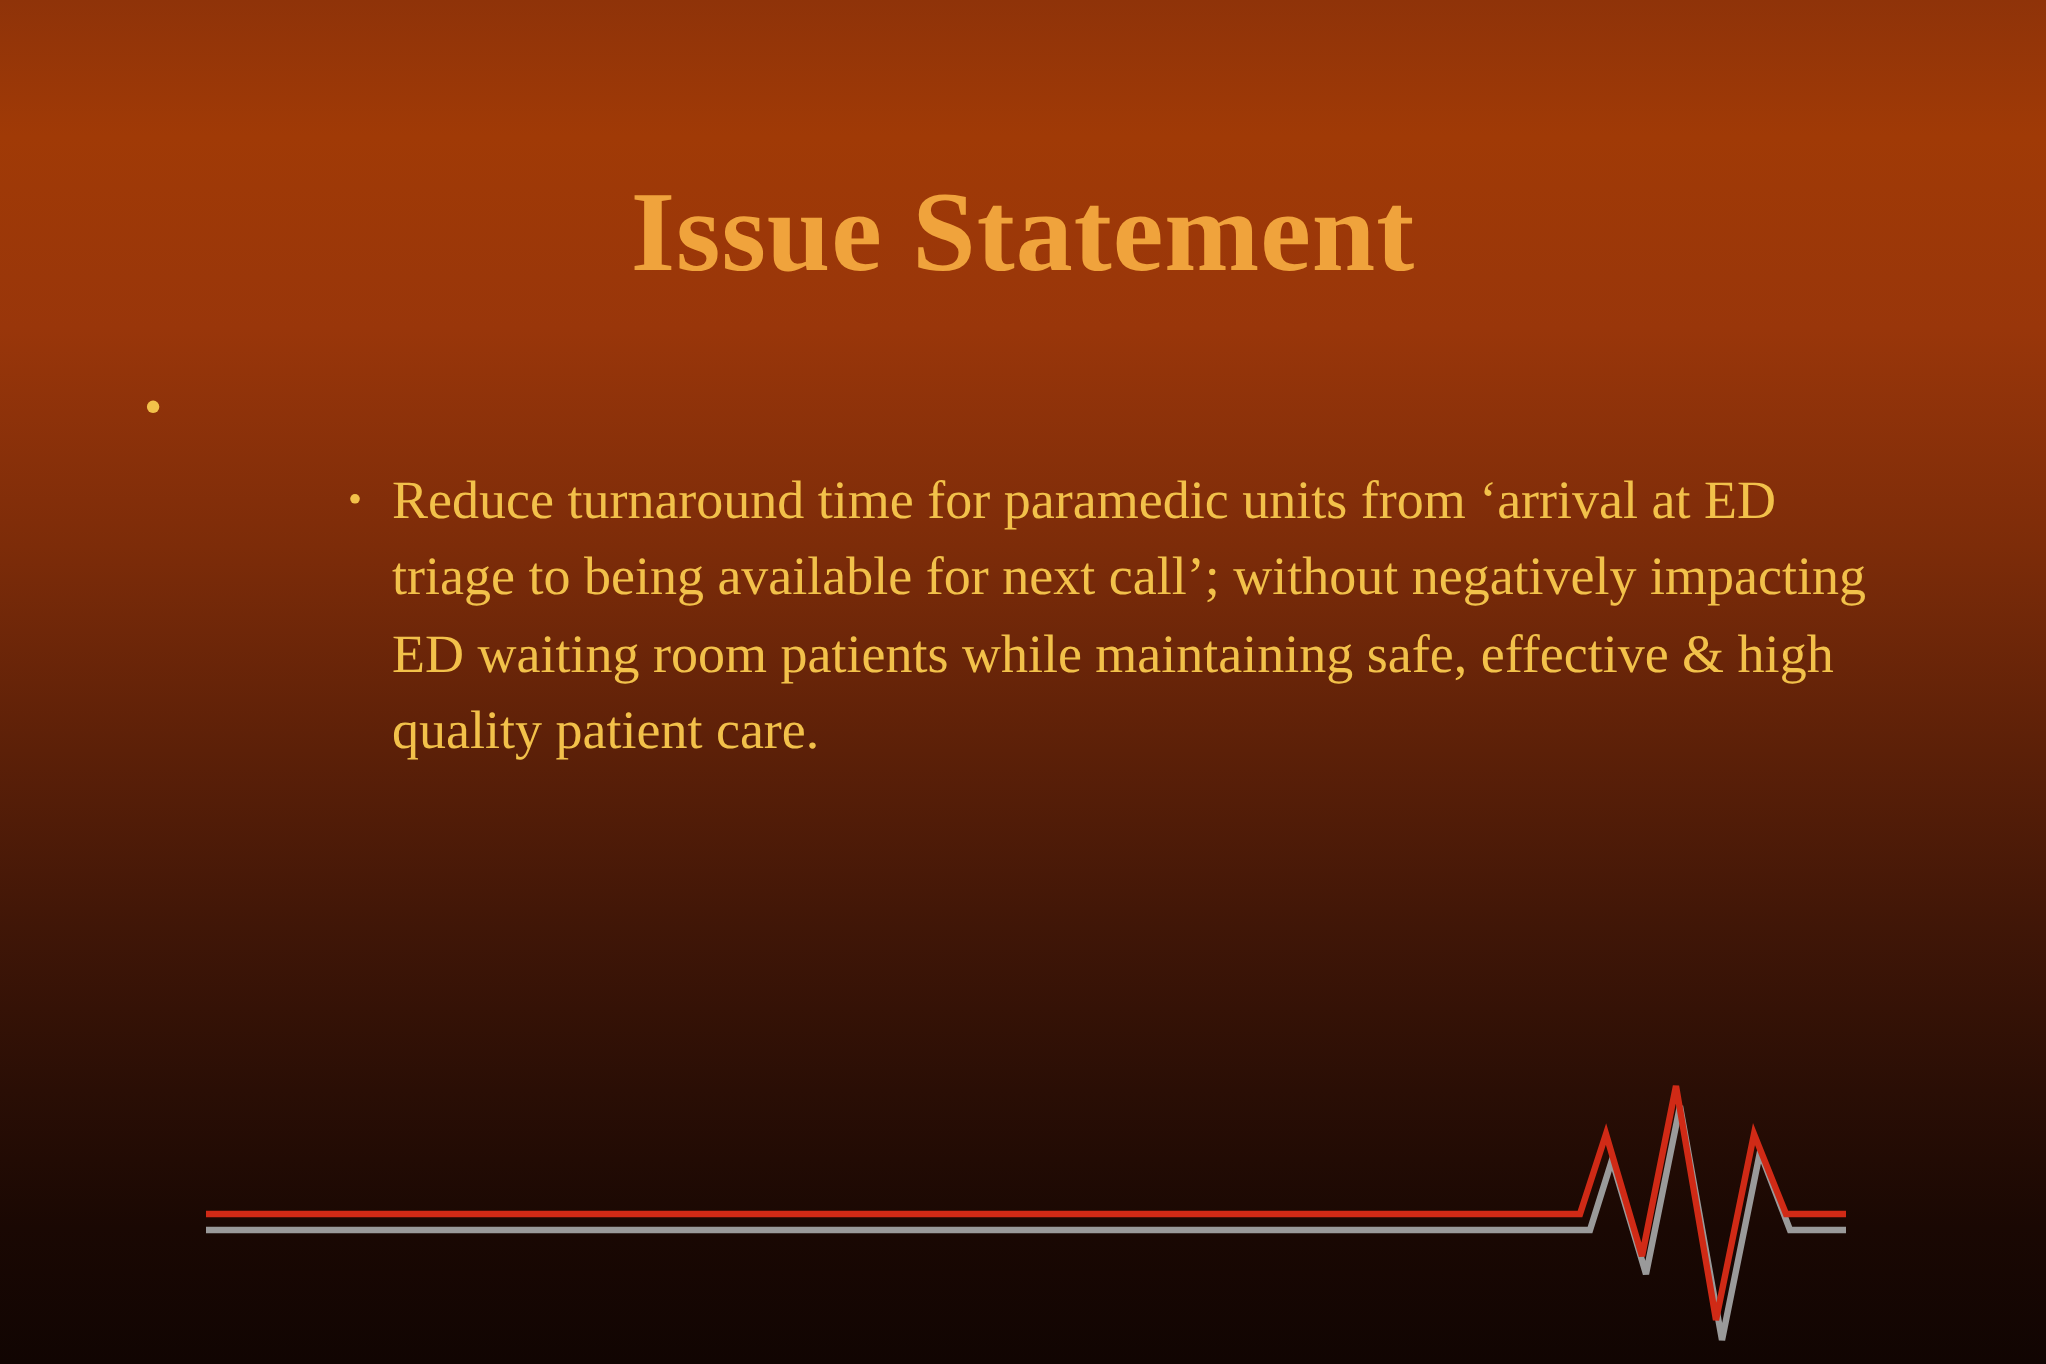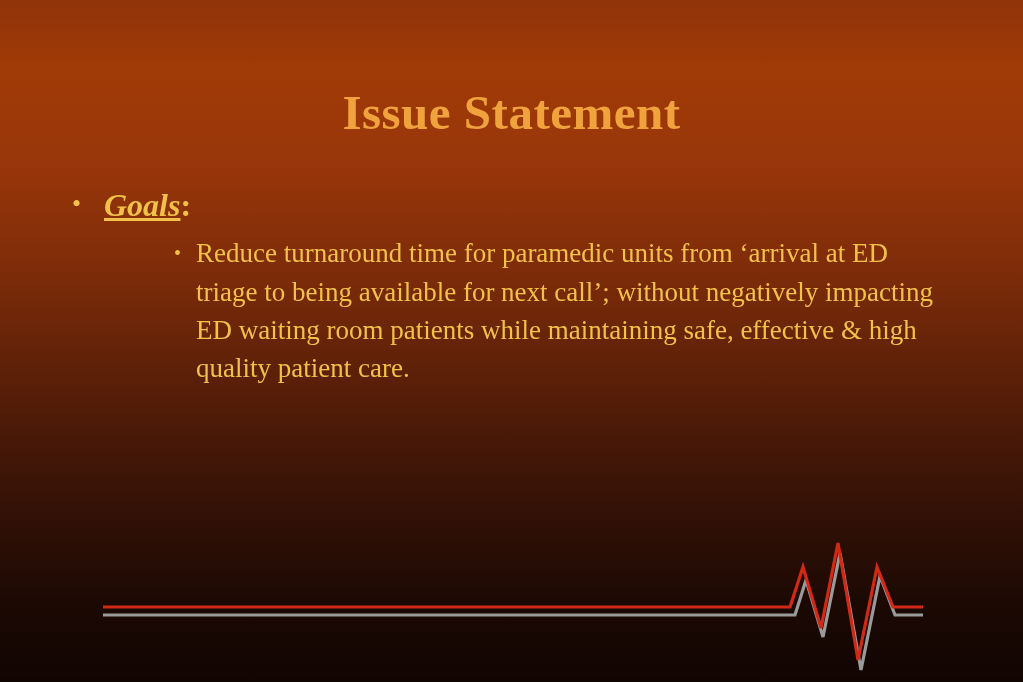--- a/index.html
+++ b/index.html
@@ -27,21 +27,21 @@
         #1a0803 90%,
         #110502 100%);
     overflow: hidden;
   }
   #title {
     position: absolute;
     top: 84px;
     left: 0;
     width: 1023px;
     text-align: center;
-    font-size: 49px;
+    font-size: 57px;
     font-weight: bold;
     color: #f0a33c;
     letter-spacing: 0.5px;
   }
   #body-content {
     position: absolute;
     top: 186px;
     left: 72px;
     width: 890px;
   }
@@ -99,21 +99,20 @@
 <body>
 
 <div id="slide">
 
   <div id="title">Issue Statement</div>
 
   <div id="body-content">
 
     <div class="lvl1">
       <span class="bullet">•</span>
-      <span class="text"><span class="gi">Goals</span><span>:</span></span>
     </div>
 
     <div class="lvl2">
       <span class="bullet">•</span>
       <span class="text"><span class="b">Reduce turnaround time for paramedic units from ‘arrival at ED triage to being available for next call’</span><span>; without negatively impacting ED waiting room patients while maintaining safe, effective &amp; high quality patient care.</span></span>
     </div>
 
   </div>
 
   <svg id="footer-graphic" viewBox="0 0 1023 142" preserveAspectRatio="none">

